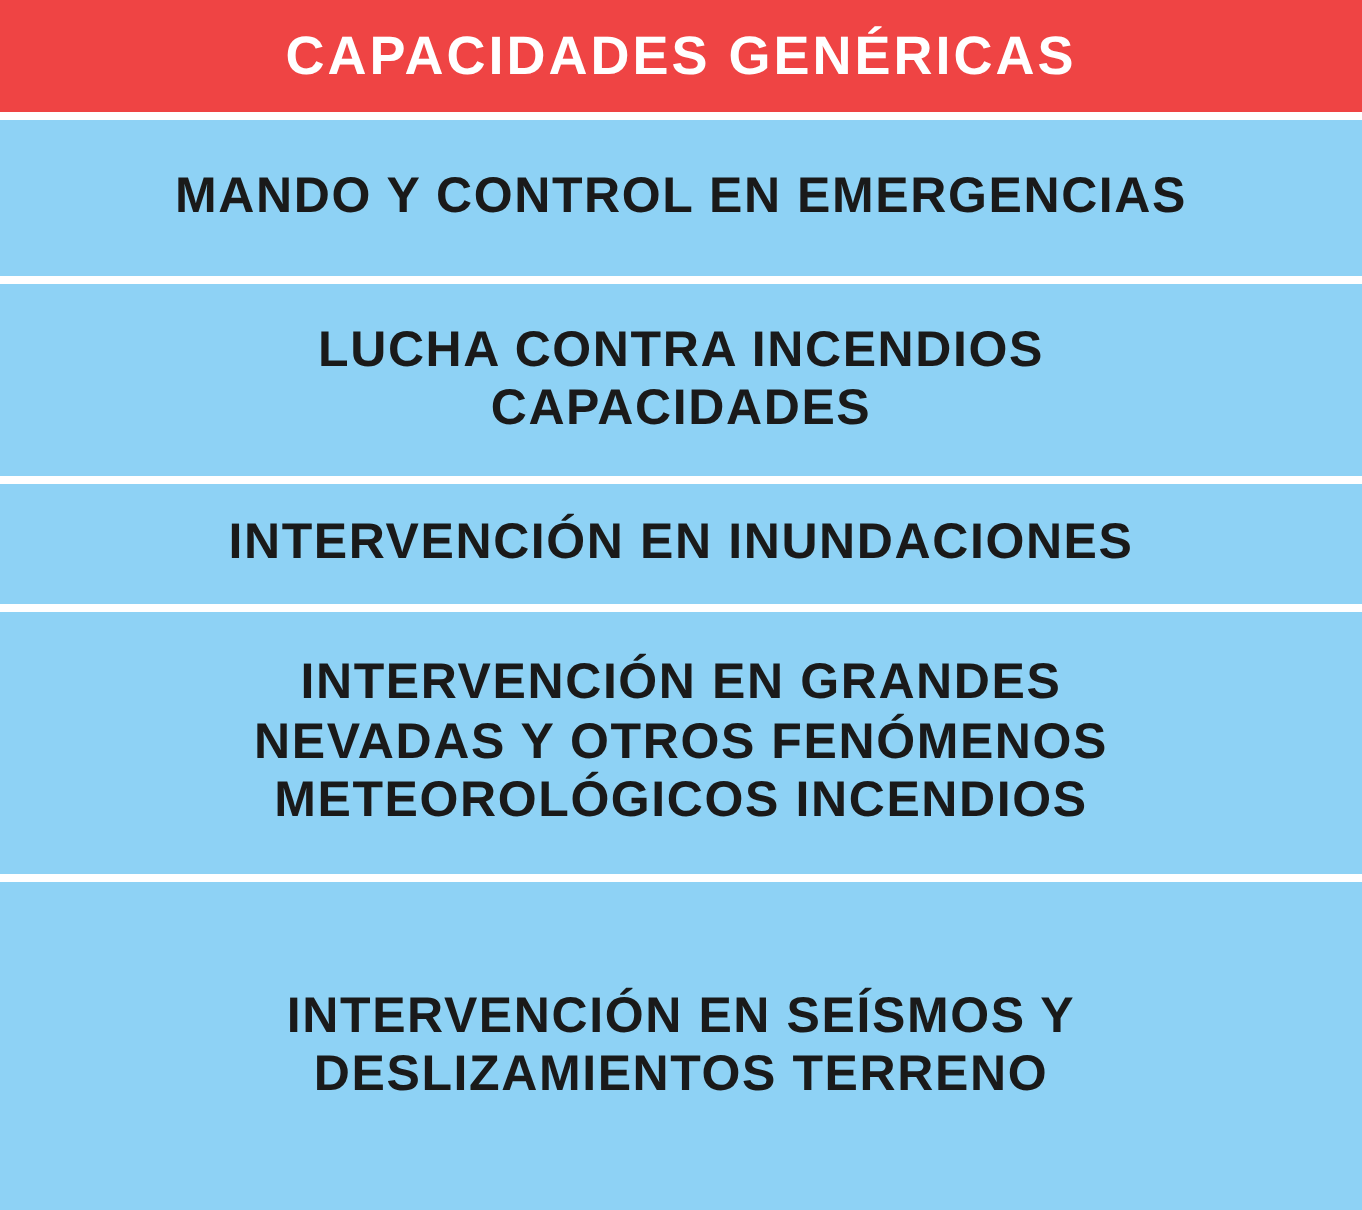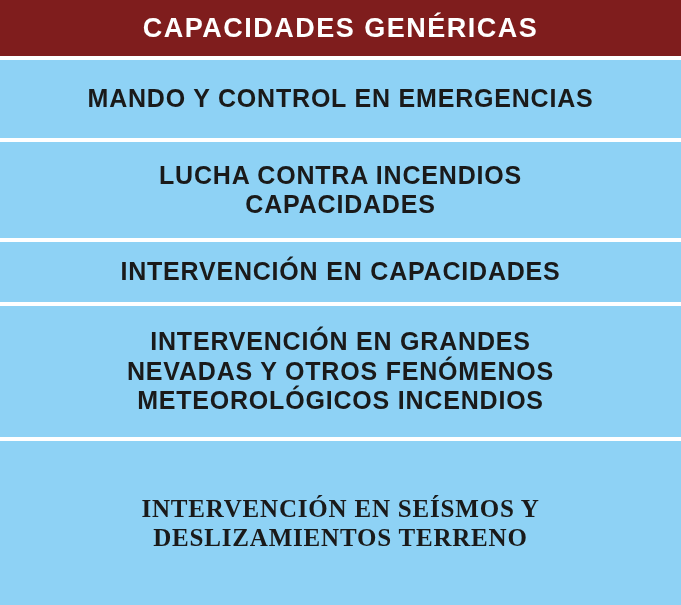--- a/index.html
+++ b/index.html
@@ -14,21 +14,21 @@
   }
   .table {
     width: 681px;
     height: 605px;
     display: flex;
     flex-direction: column;
     background: #ffffff;
     box-sizing: border-box;
   }
   .header-row {
-    background: #7f1d1d;
+    background: #ef4444;
     color: #ffffff;
     font-size: 27px;
     font-weight: bold;
     letter-spacing: 1.5px;
     display: flex;
     align-items: center;
     justify-content: center;
     height: 56px;
     flex: 0 0 56px;
     text-align: center;
@@ -59,21 +59,21 @@
     box-sizing: border-box;
     border-bottom: 4px solid #ffffff;
   }
   .row:last-child {
     border-bottom: none;
   }
   .row.r0 { flex: 0 0 82px; }
   .row.r1 { flex: 0 0 100px; }
   .row.r2 { flex: 0 0 64px; }
   .row.r3 { flex: 0 0 135px; }
-  .row.r4 { flex: 1 1 auto; font-family: Liberation Serif, serif; }
+  .row.r4 { flex: 1 1 auto; }
   .row-text {
     display: block;
     white-space: pre-line;
   }
 </style>
 </head>
 <body>
 
 <div class="table">
 
@@ -88,21 +88,21 @@
     <div class="row r0">
       <span class="row-text">MANDO Y CONTROL EN EMERGENCIAS</span>
     </div>
 
     <div class="row r1">
       <span class="row-text">LUCHA CONTRA INCENDIOS
 CAPACIDADES</span>
     </div>
 
     <div class="row r2">
-      <span class="row-text">INTERVENCIÓN EN CAPACIDADES</span>
+      <span class="row-text">INTERVENCIÓN EN INUNDACIONES</span>
     </div>
 
     <div class="row r3">
       <span class="row-text">INTERVENCIÓN EN GRANDES
 NEVADAS Y OTROS FENÓMENOS
 METEOROLÓGICOS INCENDIOS</span>
     </div>
 
     <div class="row r4">
       <span class="row-text">INTERVENCIÓN EN SEÍSMOS Y

